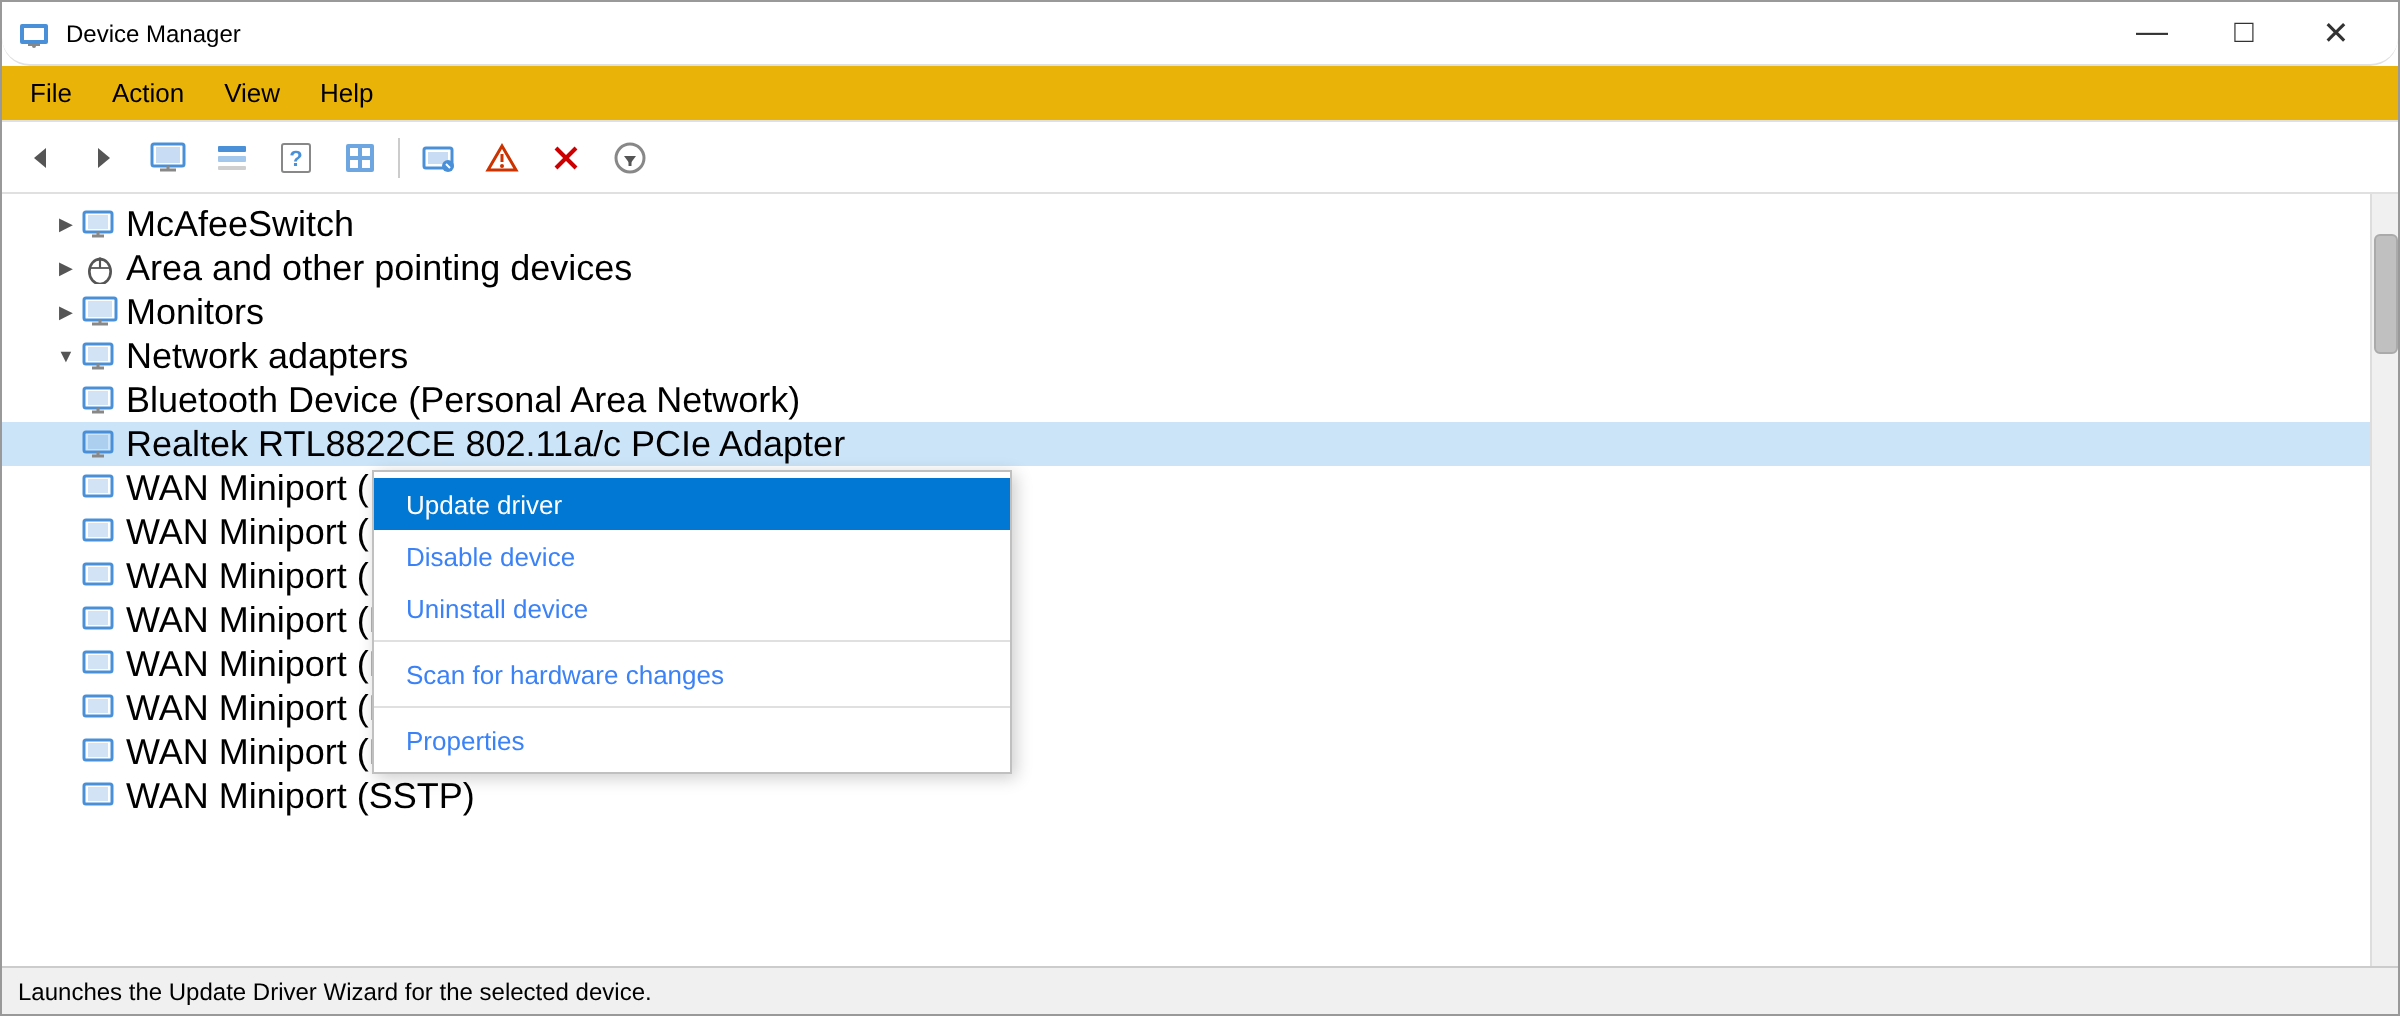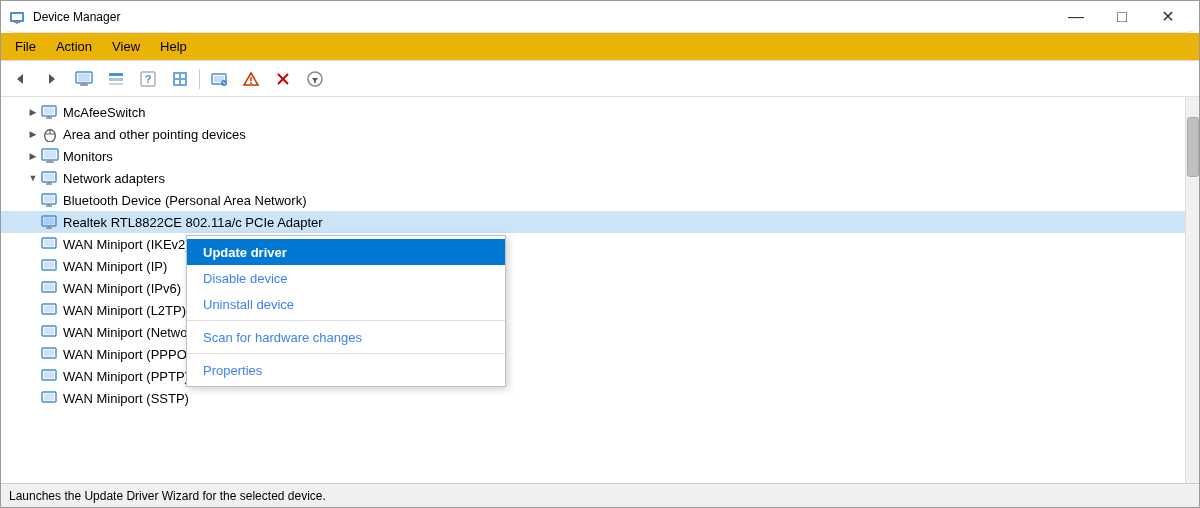--- a/index.html
+++ b/index.html
@@ -177,21 +177,21 @@
       height: 18px;
       margin-right: 4px;
       flex-shrink: 0;
       display: flex;
       align-items: center;
       justify-content: center;
       font-size: 14px;
     }
 
     .item-label {
-      font-size: 13px;
+      font-size: 18px;
       color: #000;
     }
 
     
     .indent-1 { padding-left: 24px; }
     .indent-2 { padding-left: 24px; }
 
     
     .context-menu {
       position: absolute;
@@ -210,21 +210,20 @@
       display: flex;
       align-items: center;
       padding: 0 16px;
       cursor: pointer;
       font-size: 13px;
       color: #3b82f6;
     }
     .ctx-item.highlighted {
       background: #0078d4;
       color: #fff;
-      font-weight: bold;
     }
     .ctx-item.bold { font-weight: 400; }
 
     .ctx-separator {
       height: 1px;
       background: #e0e0e0;
       margin: 3px 0;
     }
 
     

